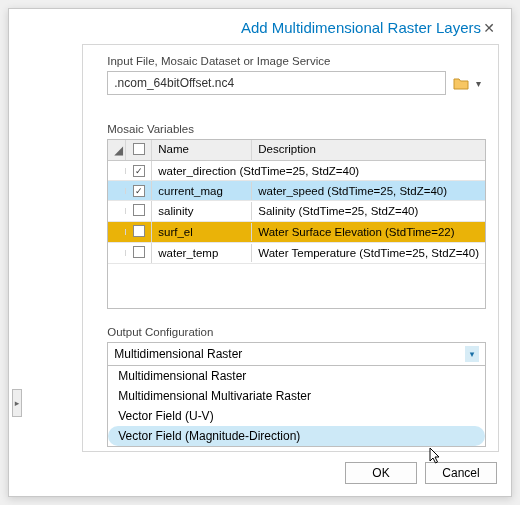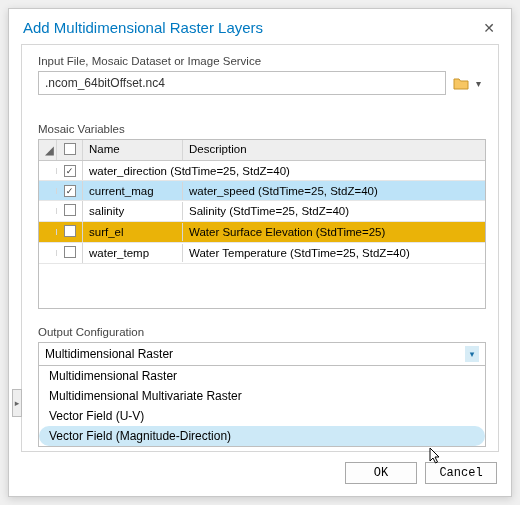--- a/index.html
+++ b/index.html
@@ -6,20 +6,21 @@
   body { margin: 0; padding: 8px; background: #f0f0f0; }
   .dialog {
     width: 504px;
     height: 489px;
     background: #ffffff;
     border: 1px solid #c8c8c8;
     box-shadow: 0 2px 8px rgba(0,0,0,0.15);
     display: flex;
     flex-direction: column;
     position: relative;
+    align-items: flex-end;
   }
   .titlebar {
     padding: 10px 14px 8px 14px;
     display: flex;
     justify-content: space-between;
     align-items: center;
   }
   .title {
     color: #0079c1;
     font-size: 15px;
@@ -27,21 +28,21 @@
   }
   .close {
     width: 16px; height: 16px;
     display:flex; align-items:center; justify-content:center;
     color:#555; font-size:14px; cursor:pointer;
   }
   .content {
     flex: 1;
     border: 1px solid #d6d6d6;
     margin: 0 12px 0 12px;
-    padding: 10px 12px 4px 16px;
+    padding: 10px 12px 4px 24px;
     overflow: hidden;
     display:flex; flex-direction:column;
   }
   .label { font-size: 11.5px; color: #444; margin-bottom: 4px; }
   .input-row { display:flex; align-items:center; gap:6px; margin-bottom:28px;}
   .text-input {
     flex:1;
     border:1px solid #bfbfbf;
     padding: 4px 6px;
     font-size: 12px;
@@ -113,21 +114,20 @@
     padding: 10px 14px 12px 0;
   }
   .btn {
     min-width:72px;
     padding:3px 10px;
     border:1px solid #a9a9a9;
     background:#fdfdfd;
     font-size:12px;
     text-align:center;
     cursor:pointer;
-    font-family:Liberation Mono, monospace;
   }
   .cursor {
     position:absolute;
     left: 420px; top: 438px;
     font-size:14px; color:#000;
     pointer-events:none;
   }
 </style>
 </head>
 <body>
@@ -178,21 +178,21 @@
           <div class="trow">
             <div class="td col-expand"></div>
             <div class="td col-check"><span class="checkbox"></span></div>
             <div class="td col-name">salinity</div>
             <div class="td col-desc">Salinity (StdTime=25, StdZ=40)</div>
           </div>
           <div class="trow alt">
             <div class="td col-expand"></div>
             <div class="td col-check"><span class="checkbox"></span></div>
             <div class="td col-name">surf_el</div>
-            <div class="td col-desc">Water Surface Elevation (StdTime=25)</div>
+            <div class="td col-desc">Water Surface Elevation (StdTime=22)</div>
           </div>
           <div class="trow">
             <div class="td col-expand"></div>
             <div class="td col-check"><span class="checkbox"></span></div>
             <div class="td col-name">water_temp</div>
             <div class="td col-desc">Water Temperature (StdTime=25, StdZ=40)</div>
           </div>
         </div>
     </div>
 

